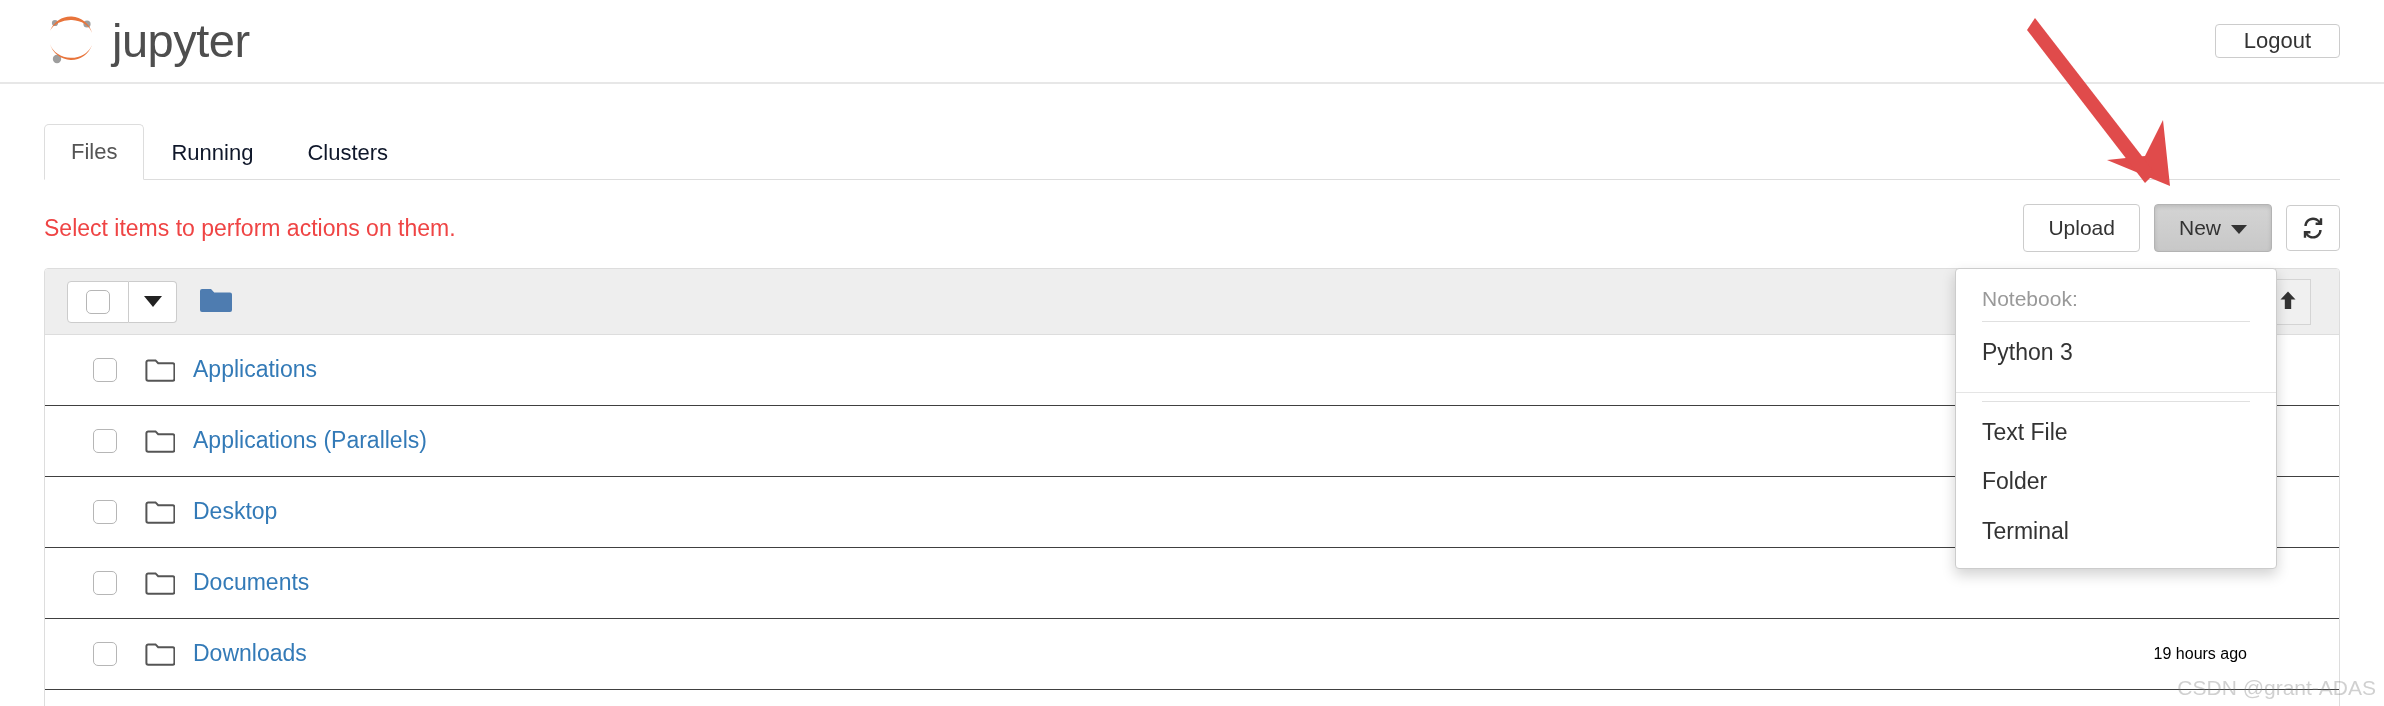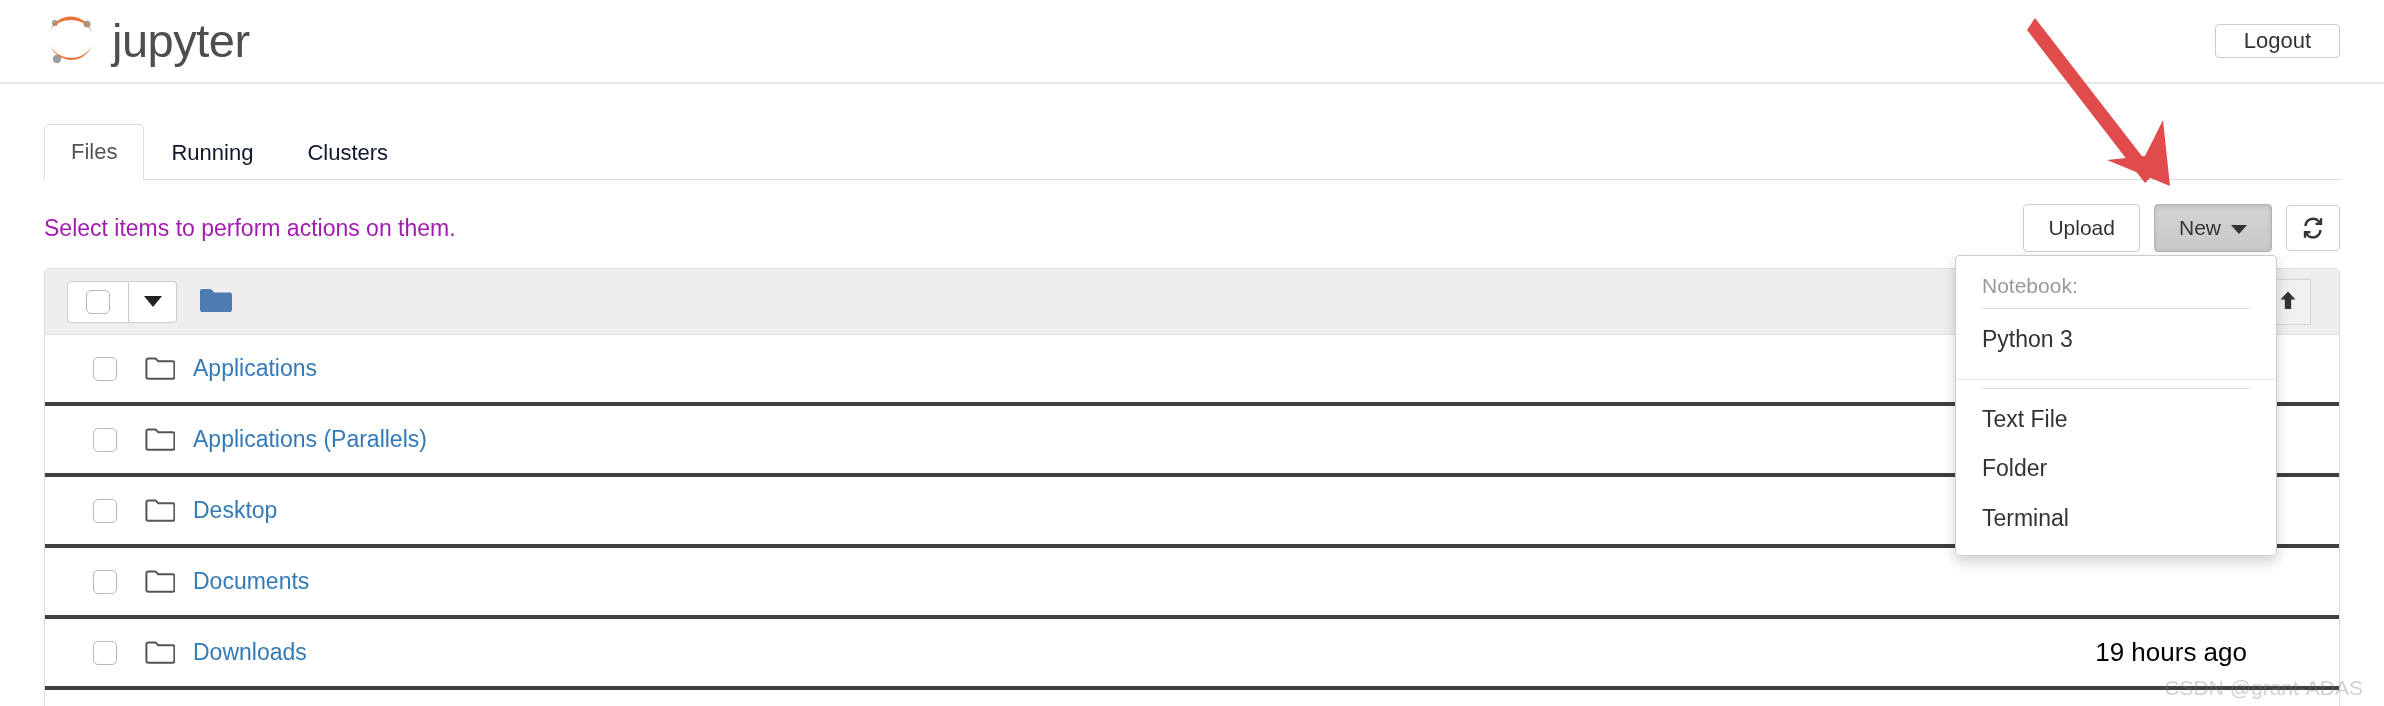--- a/index.html
+++ b/index.html
@@ -70,21 +70,21 @@
     border-color: #ddd;
     border-bottom: 1px solid #fff;
   }
 
   
   .actionbar {
     display:flex; align-items:center;
     padding: 22px 44px 0 44px;
     height: 74px;
   }
-  .actionbar-note { font-size: 23px; color: #a21caf; }
+  .actionbar-note { font-size: 23px; color: #ef4444; }
   .actionbar-right { margin-left:auto; display:flex; align-items:center; gap: 14px; }
   .btn-new {
     background: #cfcfcf;
     background-image: linear-gradient(#d4d4d4, #c8c8c8);
     border-color: #b3b3b3;
     box-shadow: inset 0 2px 4px rgba(0,0,0,.12);
   }
   .caret-dn {
     display:inline-block;
     width:0;height:0;
@@ -147,46 +147,46 @@
     border: 1px solid #d4d4d4;
     background: #f0f0f0;
     display:flex; align-items:center; justify-content:center;
     cursor: pointer;
   }
 
   .row {
     display:flex; align-items:center;
     height: 71px;
     padding: 0 22px;
-    border-bottom: 4px solid #404040;
+    border-bottom: 1px solid #404040;
     background:#fff;
   }
   .row:last-child { border-bottom: none; }
   .row-chk { margin-left: 26px; }
   .row-icon { margin-left: 28px; display:flex; align-items:center; }
   .row-name {
     margin-left: 18px;
     font-size: 23px;
     color: #337ab7;
     cursor: pointer;
     line-height: 1.2;
   }
   .row-time {
     margin-left:auto;
-    font-size: 26px;
+    font-size: 16px;
     color: #000;
     padding-right: 70px;
     white-space: nowrap;
   }
 
   
   .dropdown {
     position: absolute;
     left: 1955px;
-    top: 255px;
+    top: 268px;
     width: 322px;
     background: #fff;
     border: 1px solid #ccc;
     border-radius: 4px;
     box-shadow: 0 6px 14px rgba(0,0,0,.18);
     padding: 8px 0 12px 0;
     z-index: 40;
   }
   .dd-header {
     font-size: 21px;
@@ -216,21 +216,21 @@
     position: absolute;
     left: 1995px; top: 8px;
     width: 240px; height: 205px;
     pointer-events: none;
     z-index: 60;
   }
 
   
   .watermark {
     position: absolute;
-    right: 21px; bottom: 6px;
+    right: 8px; bottom: 6px;
     font-size: 21px;
     color: rgba(120,120,120,.35);
     white-space: nowrap;
     z-index: 70;
     pointer-events: none;
   }
 </style>
 </head>
 <body>
 

